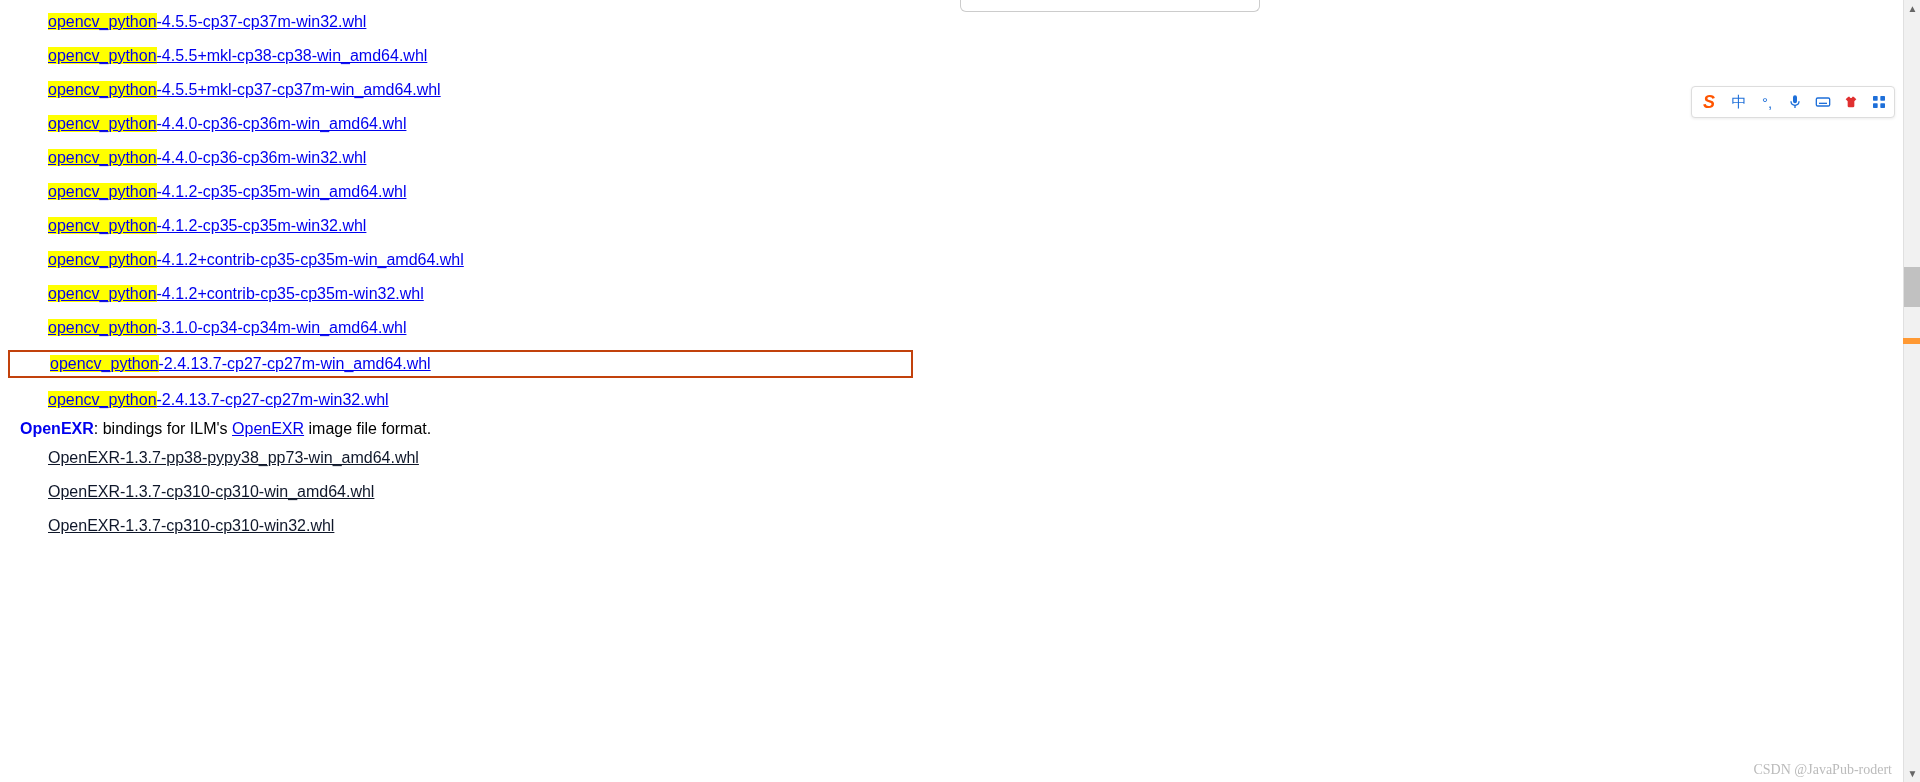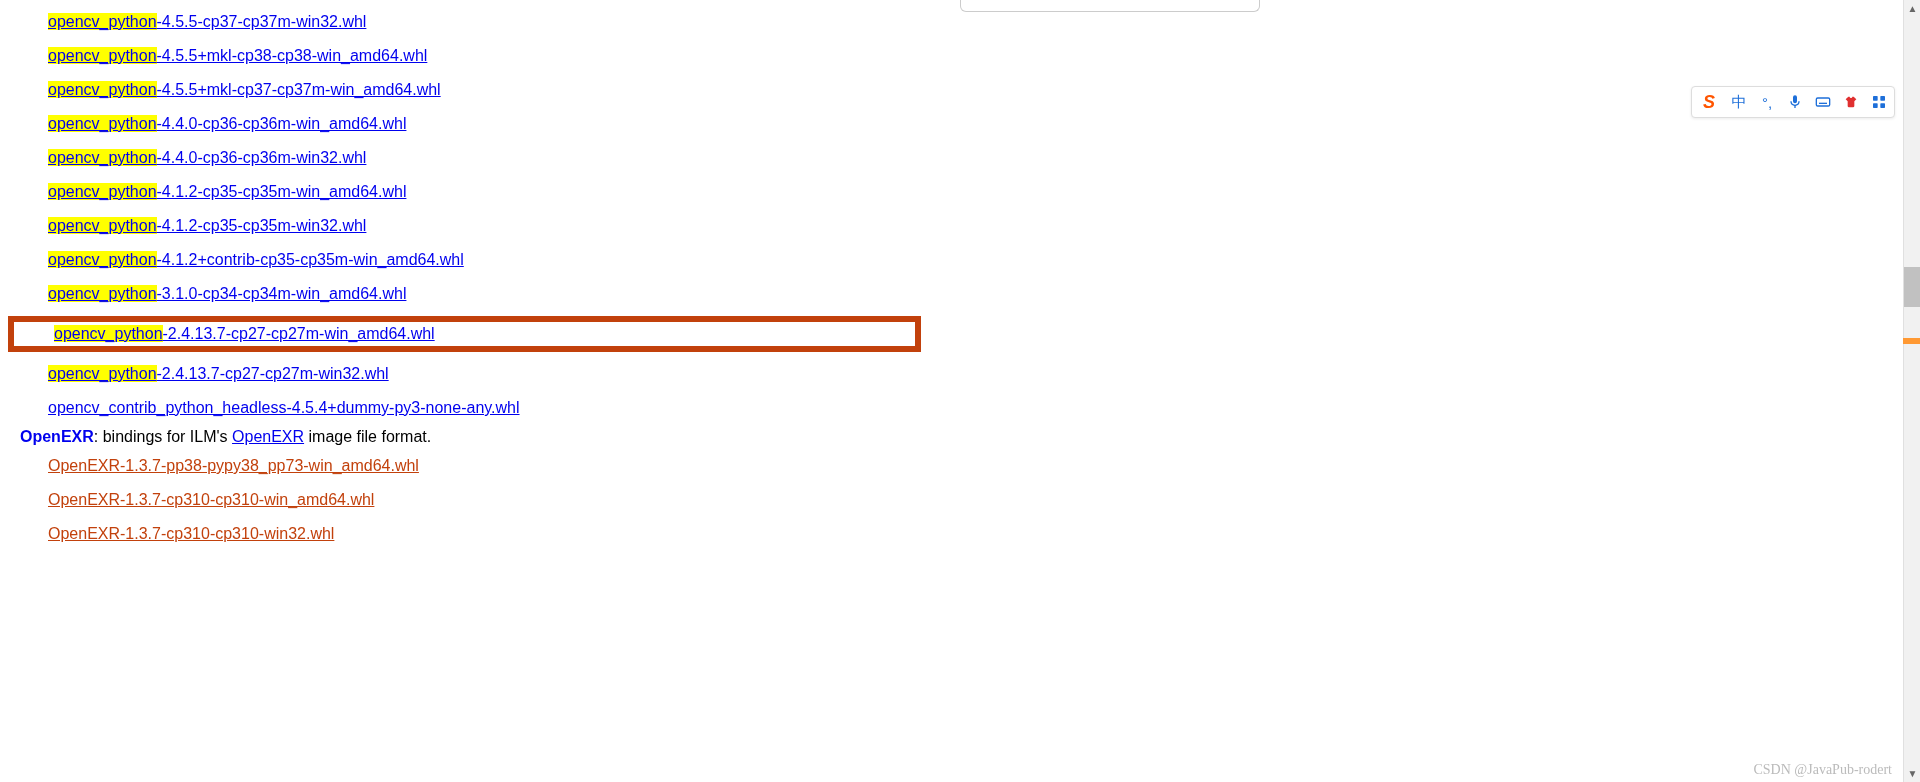--- a/index.html
+++ b/index.html
@@ -25,21 +25,21 @@
     .link {
       color: #0000EE;
       text-decoration: underline;
       cursor: pointer;
       font-size: 16px;
     }
     .hl {
       background-color: #ffff00;
     }
     .boxed {
-      border: 6px solid #c2410c;
+      border: 2px solid #c2410c;
       display: inline-block;
       padding: 0 480px 0 0;
       margin-left: -40px;
       padding-left: 40px;
     }
     .section-title {
       margin-left: -28px;
       margin-top: 6px;
       margin-bottom: 6px;
       font-size: 16px;
@@ -49,21 +49,21 @@
       color: #0000EE;
       font-weight: 700;
       cursor: pointer;
     }
     .section-title .inline-link {
       color: #0000EE;
       text-decoration: underline;
       cursor: pointer;
     }
     .openexr-links .link {
-      color: #c2410c;
+      color: #0f172a;
     }
     .scrollbar {
       position: absolute;
       right: 0;
       top: 0;
       width: 17px;
       height: 100%;
       background: #f1f1f1;
       border-left: 1px solid #e0e0e0;
     }
@@ -162,24 +162,24 @@
 
 <div class="content" id="file-list">
     <div class="link-row"><a class="link"><span class="hl">opencv_python</span><span>-4.5.5-cp37-cp37m-win32.whl</span></a></div>
     <div class="link-row"><a class="link"><span class="hl">opencv_python</span><span>-4.5.5+mkl-cp38-cp38-win_amd64.whl</span></a></div>
     <div class="link-row"><a class="link"><span class="hl">opencv_python</span><span>-4.5.5+mkl-cp37-cp37m-win_amd64.whl</span></a></div>
     <div class="link-row"><a class="link"><span class="hl">opencv_python</span><span>-4.4.0-cp36-cp36m-win_amd64.whl</span></a></div>
     <div class="link-row"><a class="link"><span class="hl">opencv_python</span><span>-4.4.0-cp36-cp36m-win32.whl</span></a></div>
     <div class="link-row"><a class="link"><span class="hl">opencv_python</span><span>-4.1.2-cp35-cp35m-win_amd64.whl</span></a></div>
     <div class="link-row"><a class="link"><span class="hl">opencv_python</span><span>-4.1.2-cp35-cp35m-win32.whl</span></a></div>
     <div class="link-row"><a class="link"><span class="hl">opencv_python</span><span>-4.1.2+contrib-cp35-cp35m-win_amd64.whl</span></a></div>
+    <div class="link-row"><a class="link"><span class="hl">opencv_python</span><span>-4.1.2+contrib-cp35-cp35m-win32.whl</span></a></div>
     <div class="link-row"><a class="link"><span class="hl">opencv_python</span><span>-3.1.0-cp34-cp34m-win_amd64.whl</span></a></div>
     <div class="link-row"><span class="boxed"><a class="link"><span class="hl">opencv_python</span><span>-2.4.13.7-cp27-cp27m-win_amd64.whl</span></a></span></div>
     <div class="link-row"><a class="link"><span class="hl">opencv_python</span><span>-2.4.13.7-cp27-cp27m-win32.whl</span></a></div>
-    <div class="link-row"><a class="link">opencv_contrib_python_headless-4.5.4+dummy-py3-none-any.whl</a></div>
     <p class="section-title"><a class="bold-link">OpenEXR</a><span>: bindings for ILM's </span><a class="inline-link">OpenEXR</a><span> image file format.</span></p>
     <div class="link-row openexr-links"><a class="link">OpenEXR-1.3.7-pp38-pypy38_pp73-win_amd64.whl</a></div>
     <div class="link-row openexr-links"><a class="link">OpenEXR-1.3.7-cp310-cp310-win_amd64.whl</a></div>
     <div class="link-row openexr-links"><a class="link">OpenEXR-1.3.7-cp310-cp310-win32.whl</a></div>
   </div>
 
 <div class="ime-bar">
   <span class="ime-logo">S</span>
   <span class="ime-icon ime-blue">中</span>
   <span class="ime-icon ime-blue">°,</span>

